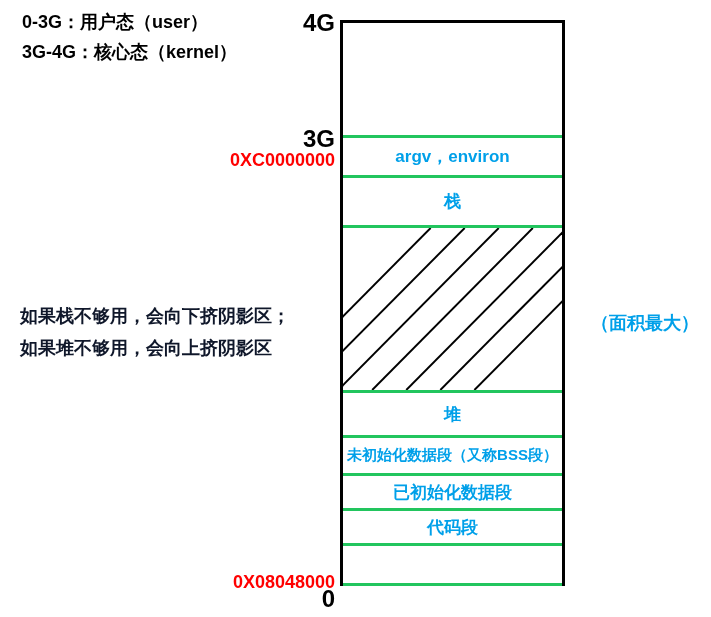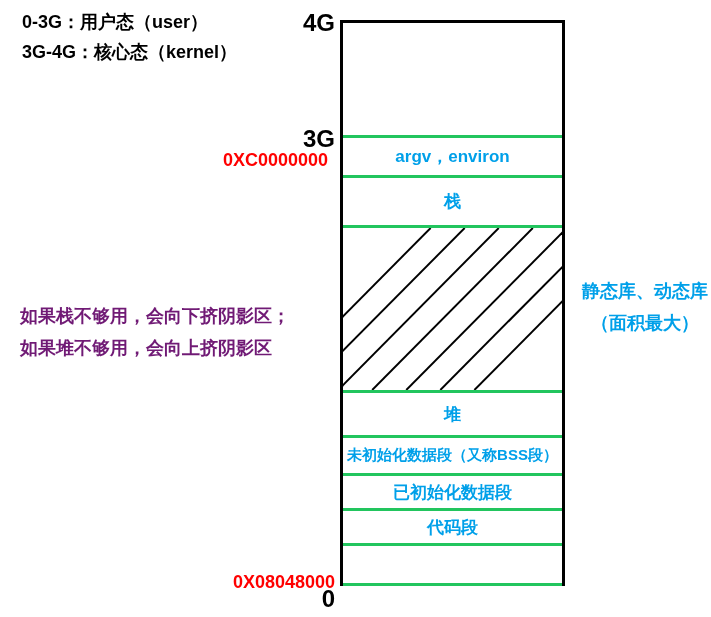--- a/index.html
+++ b/index.html
@@ -26,21 +26,21 @@
   .addr-red {
     position: absolute;
     font-weight: bold;
     color: #ff0000;
     font-size: 18px;
     text-align: right;
   }
   .note-red {
     position: absolute;
     font-weight: bold;
-    color: #701a75;
+    color: #0f172a;
     font-size: 18px;
     line-height: 1.8;
   }
   .note-blue {
     position: absolute;
     font-weight: bold;
     color: #00a0e9;
     font-size: 18px;
     line-height: 1.8;
     text-align: center;
@@ -73,31 +73,31 @@
   }
 </style>
 </head>
 <body>
 
 <div class="legend" style="top:10px; left:22px;">0-3G：用户态（user）</div>
 <div class="legend" style="top:40px; left:22px;">3G-4G：核心态（kernel）</div>
 
 <div class="addr-label" style="top:9px; left:245px; width:90px;">4G</div>
 <div class="addr-label" style="top:125px; left:245px; width:90px;">3G</div>
-<div class="addr-red" style="top:150px; left:178px; width:150px;">0XC0000000</div>
+<div class="addr-red" style="top:150px; left:185px; width:150px;">0XC0000000</div>
 <div class="addr-red" style="top:572px; left:185px; width:150px;">0X08048000</div>
 <div class="addr-label" style="top:585px; left:245px; width:90px;">0</div>
 
 <div class="note-red" style="top:300px; left:20px; width:310px;">
   <span>如果栈不够用，会向下挤阴影区；</span><br>
   <span>如果堆不够用，会向上挤阴影区</span>
 </div>
 
 <div class="note-blue" style="top:275px; left:575px; width:140px;">
-  <span>静态库、动态库</span><br>
+  <br>
   <span>（面积最大）</span>
 </div>
 
 <div class="mem-box" style="top:20px;">
   <div class="seg" style="height:115px;"></div>
   <div class="seg" style="height:40px;">argv，environ</div>
   <div class="seg" style="height:50px;">栈</div>
   <div class="seg hatch" style="height:165px;">
     <svg preserveAspectRatio="none" viewBox="0 0 225 165">
       <line x1="-40" y1="165" x2="125" y2="0" stroke="#000" stroke-width="2"></line>

